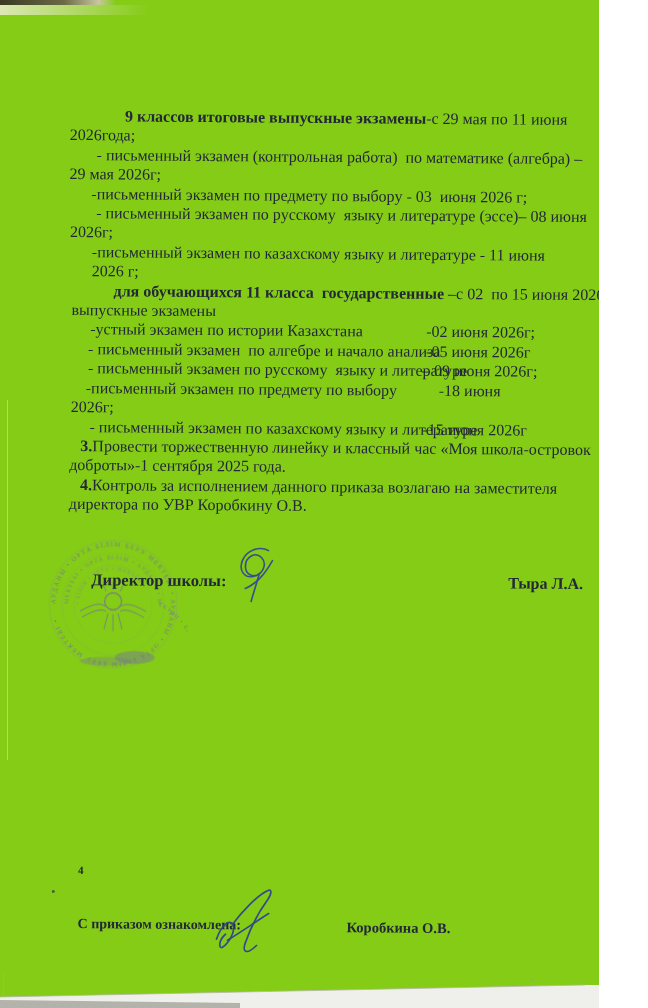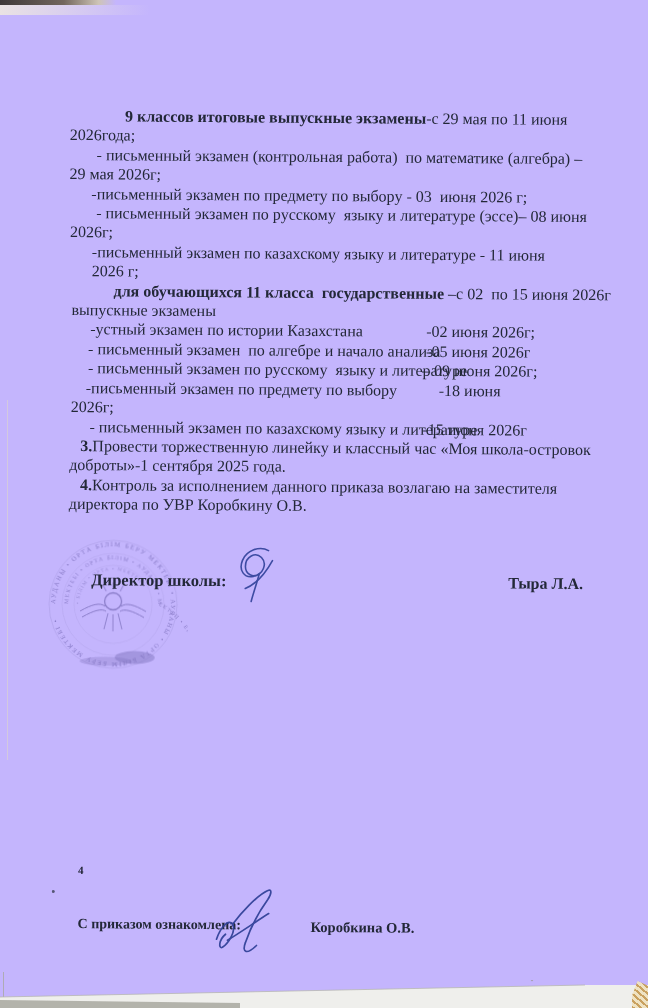--- a/index.html
+++ b/index.html
@@ -1,32 +1,32 @@
 <!DOCTYPE html>
 <html><head>
 <meta charset="utf-8">
 <style>
   html,body{margin:0;padding:0;}
   .screen{
-    position:relative;width:648px;height:1008px;overflow:hidden;
-    background:#c4b5fd;
+    position:relative;width:599px;height:1008px;overflow:hidden;
+    background:#84cc16;
     font-family:"Liberation Serif","DejaVu Serif",serif;
     color:#232838;
   }
   .tilt{position:absolute;left:0;top:0;width:648px;height:1008px;
     transform:rotate(0.45deg);transform-origin:70px 110px;}
   .doc-block{position:absolute;left:70px;top:106px;width:548px;
     font-size:16px;line-height:19.4px;}
   .line{white-space:pre;position:relative;}
   .line b{font-weight:bold;}
   .date{position:absolute;top:0;white-space:pre;}
   .sig-label{position:absolute;font-weight:bold;font-size:16.5px;white-space:pre;}
   .sig-name{position:absolute;font-weight:bold;font-size:16px;white-space:pre;}
   .foot-label{position:absolute;font-weight:bold;font-size:14px;white-space:pre;}
-  .foot-name{position:absolute;font-weight:bold;font-size:14.5px;white-space:pre;}
+  .foot-name{position:absolute;font-weight:bold;font-size:14.5px;white-space:pre;margin-left:36px;}
   .ink-mark{position:absolute;left:84px;top:864px;font-size:11px;font-weight:bold;color:#1d2130;}
   .ink-dot{position:absolute;left:58px;top:890px;width:3px;height:3px;background:#3a3f52;border-radius:50%;opacity:.8;}
   .stamp{position:absolute;left:42px;top:531px;opacity:.85;filter:blur(.3px);}
   .sig-svg{position:absolute;}
   
   .edge-top{position:absolute;left:0;top:0;width:116px;height:5px;
     background:linear-gradient(90deg,#2f2a23 0%,#6a5e4b 55%,#cfc6ae 85%,rgba(255,255,255,0) 100%);
     opacity:.9;}
   .edge-top-glow{position:absolute;left:0;top:5px;width:150px;height:10px;
     background:linear-gradient(90deg,#f3eedd,rgba(255,255,255,0));opacity:.8;}

